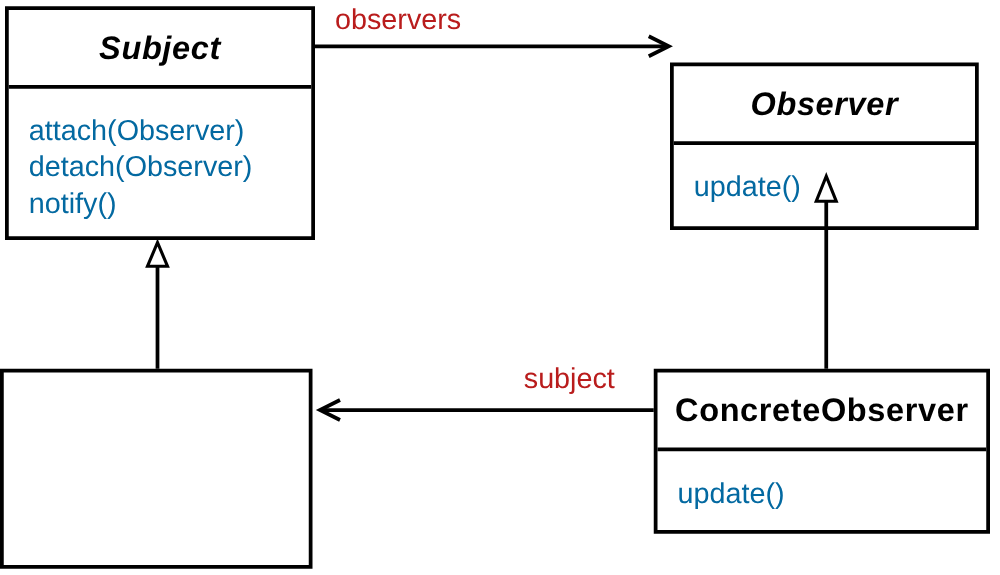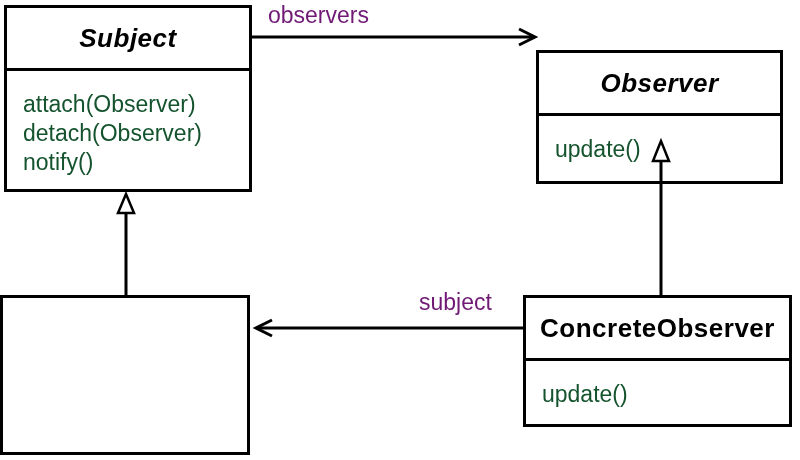--- a/index.html
+++ b/index.html
@@ -32,26 +32,26 @@
     color: #000000;
     letter-spacing: 0.5px;
   }
   .uml-class.abstract .uml-class-title {
     font-style: italic;
   }
   .uml-class-methods {
     padding: 19px 0 0 16px;
     font-size: 23px;
     line-height: 29px;
-    color: #14532d;
+    color: #0369a1;
   }
   .edge-label {
     position: absolute;
     font-size: 23px;
-    color: #701a75;
+    color: #b91c1c;
     background: #ffffff;
     padding: 0 2px;
     white-space: nowrap;
   }
   .connectors {
     position: absolute;
     left: 0;
     top: 0;
     pointer-events: none;
   }

